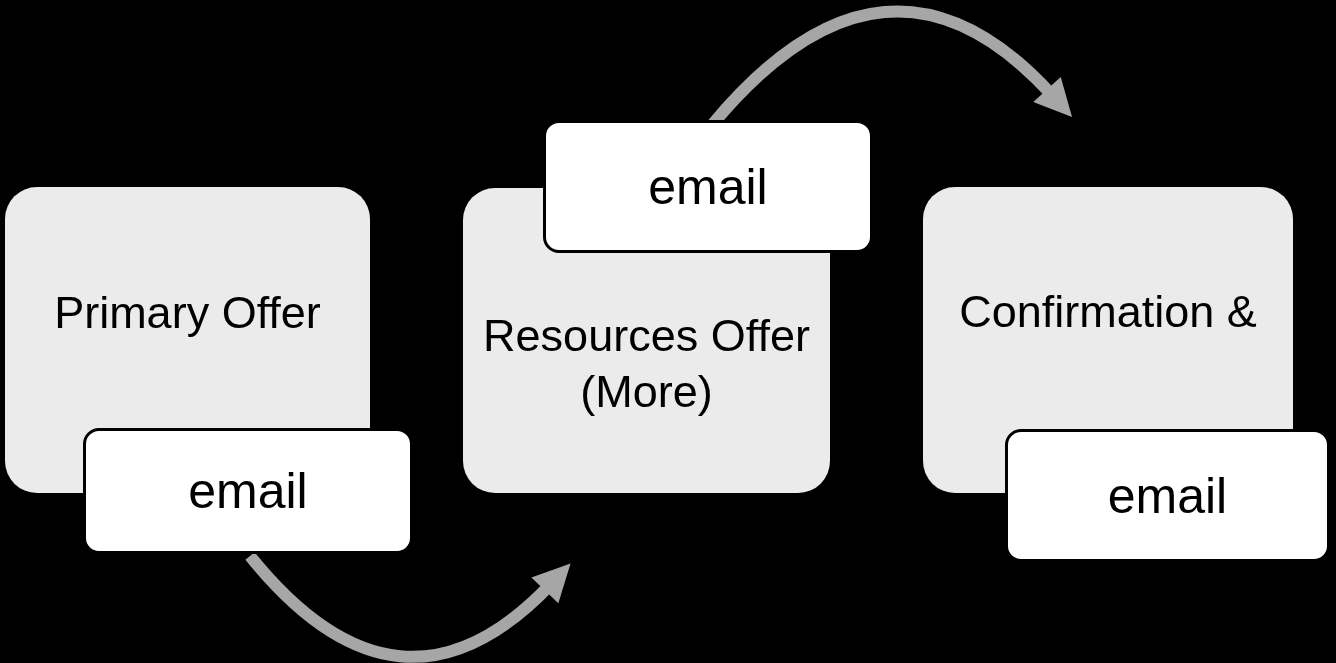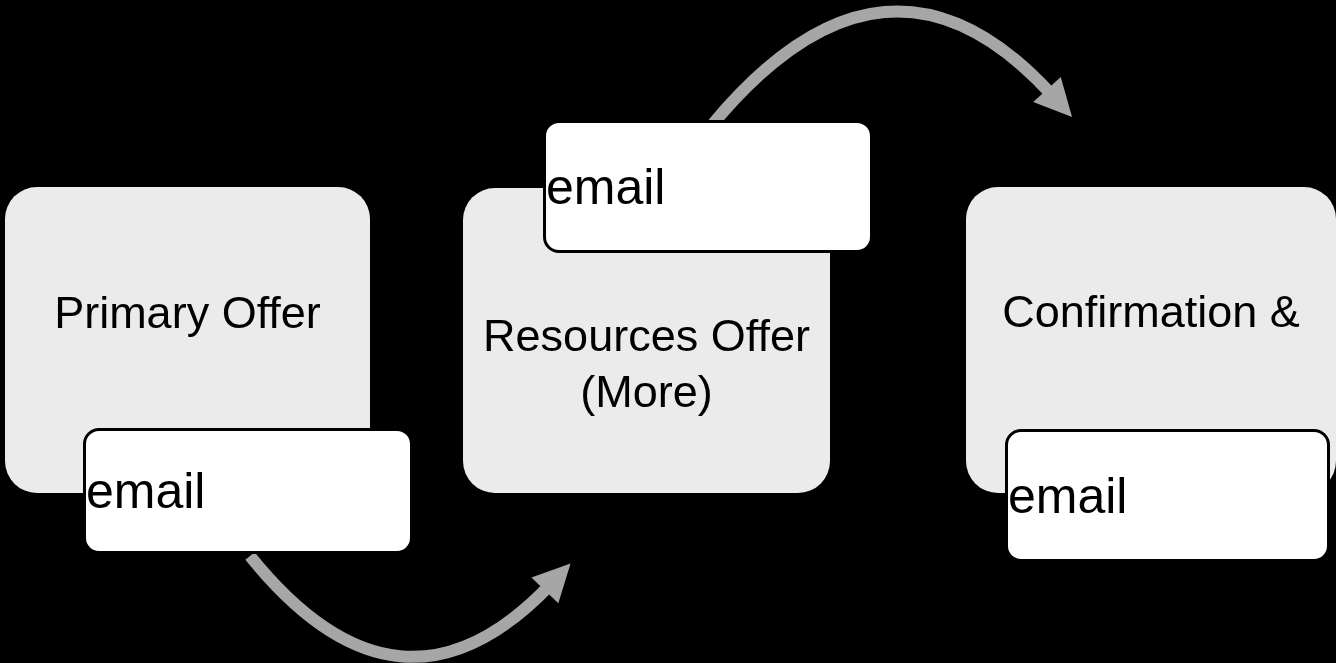--- a/index.html
+++ b/index.html
@@ -25,31 +25,32 @@
     display: flex;
     flex-direction: column;
     justify-content: center;
     align-items: center;
     text-align: right;
     font-size: 45px;
     line-height: 56px;
   }
   #stage-1 { left: 5px;   top: 187px; width: 365px; height: 306px; padding-bottom: 55px; }
   #stage-2 { left: 463px; top: 188px; width: 367px; height: 305px; padding-top: 46px; }
-  #stage-3 { left: 966px; top: 187px; width: 370px; height: 306px; padding-bottom: 56px; }
+  #stage-3 { left: 923px; top: 187px; width: 370px; height: 306px; padding-bottom: 56px; }
 
   .email-box {
     position: absolute;
     z-index: 3;
     box-sizing: border-box;
     background: var(--email-fill, #ffffff);
     border: 3px solid var(--email-border, #000000);
     border-radius: 16px;
     color: var(--email-text, #000000);
     display: flex;
+    justify-content: center;
     align-items: center;
     font-size: 50px;
   }
   #email-1 { left: 83px;   top: 428px; width: 330px; height: 126px; }
   #email-2 { left: 543px;  top: 120px; width: 330px; height: 133px; }
   #email-3 { left: 1005px; top: 429px; width: 325px; height: 133px; }
 
   .arrows {
     position: absolute;
     left: 0;

